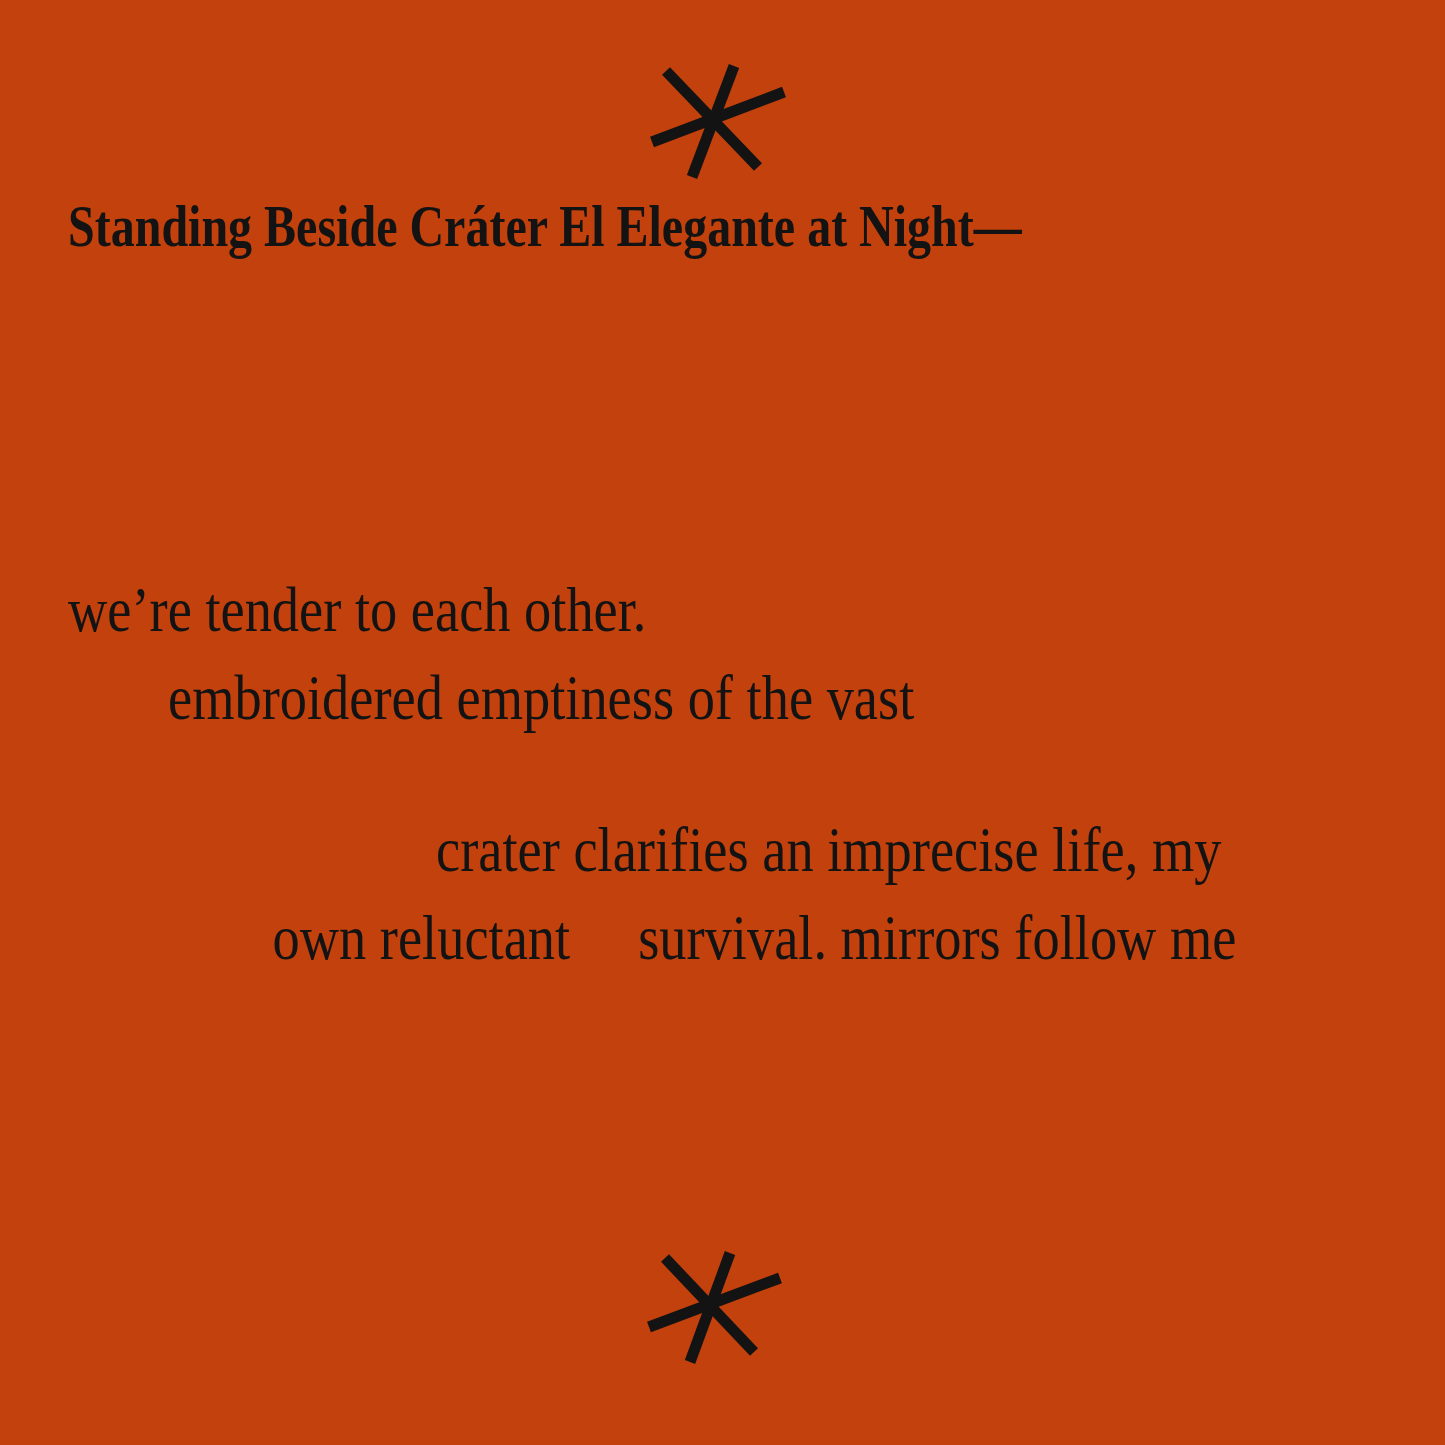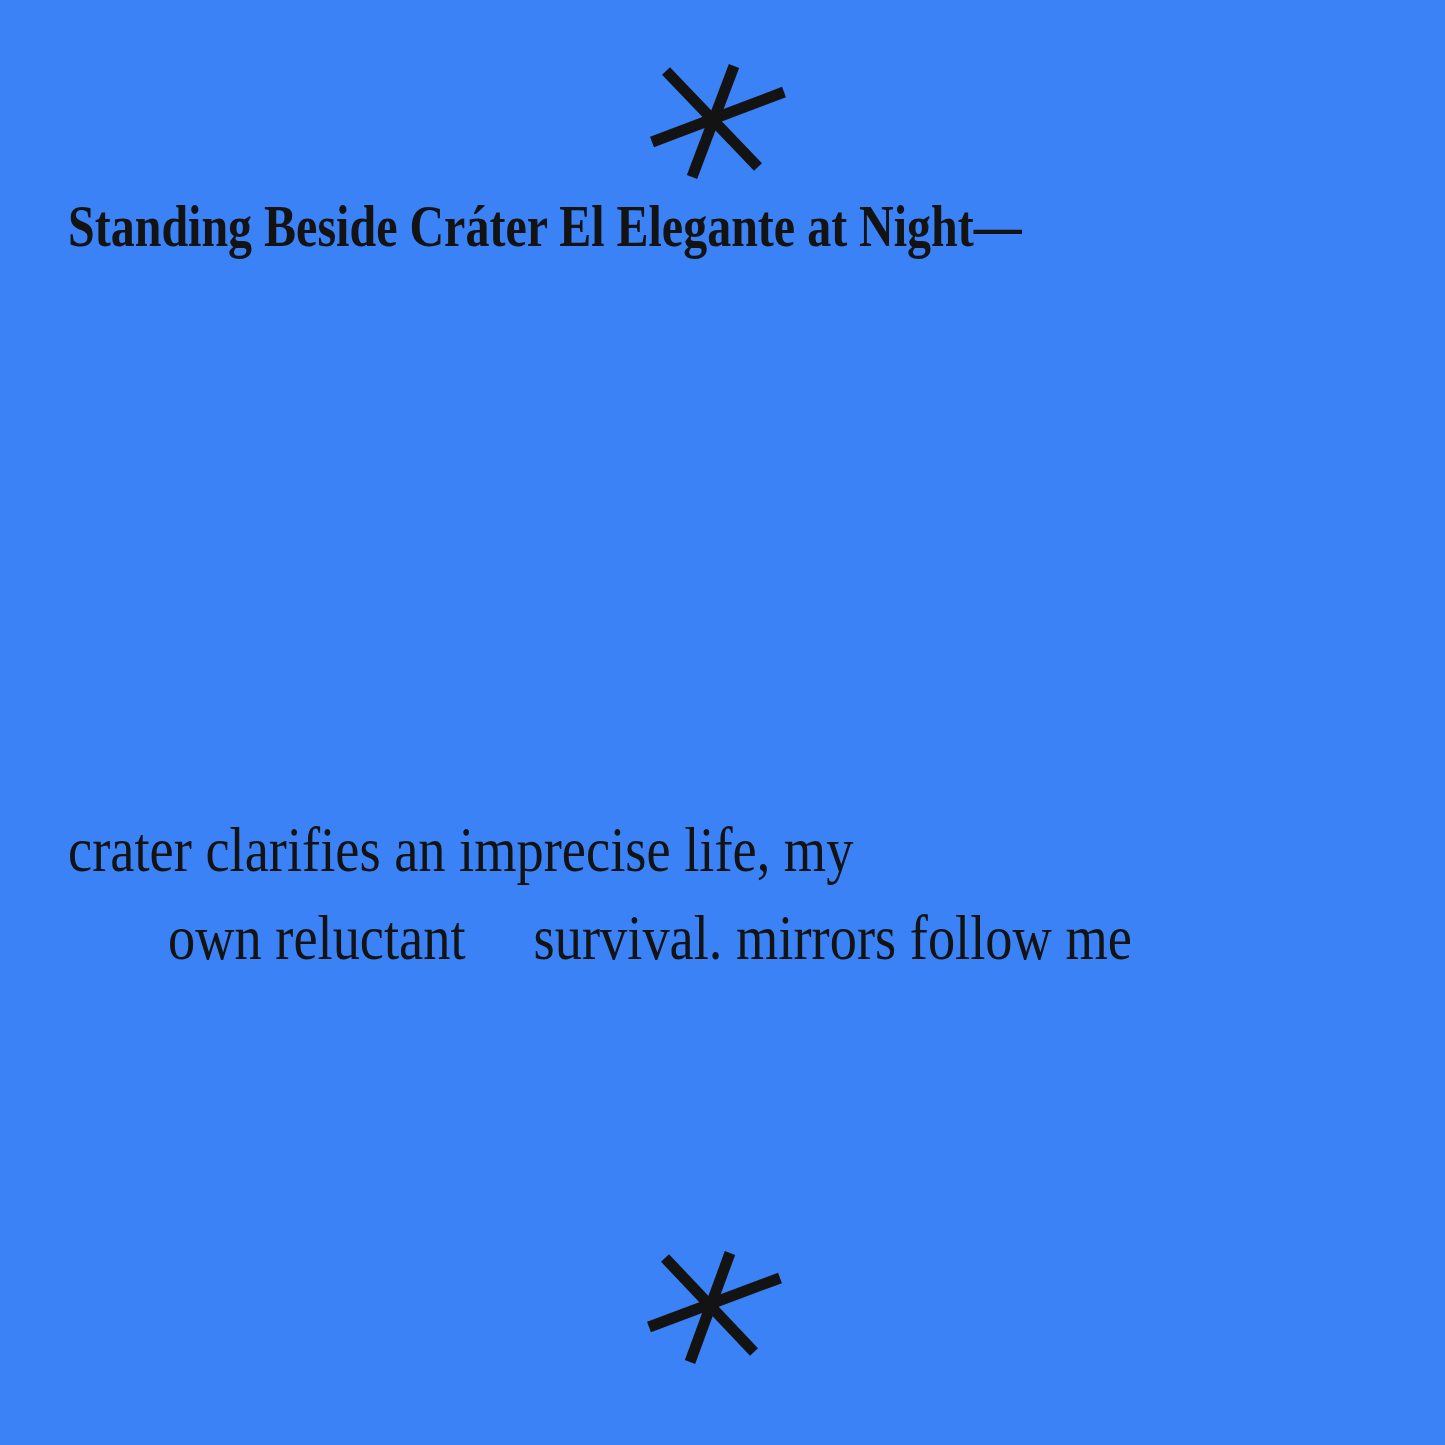--- a/index.html
+++ b/index.html
@@ -3,21 +3,21 @@
 <meta charset="utf-8">
 <style>
   html, body {
     margin: 0;
     padding: 0;
   }
   .page {
     position: relative;
     width: 1445px;
     height: 1445px;
-    background: #3b82f6;
+    background: #c2410c;
     overflow: hidden;
     font-family: "Liberation Serif", "DejaVu Serif", serif;
     color: #131313;
   }
   .asterisk {
     position: absolute;
     width: 152px;
     height: 128px;
   }
   .asterisk.top    { left: 644px; top: 58px;  }
@@ -36,21 +36,21 @@
     transform-origin: 0 0;
   }
 
   .stanza {
     position: absolute;
     left: 68px;
     right: 20px;
   }
   .stanza.s1 { top: 336px; }
   .stanza.s2 { top: 566px; }
-  .stanza.s3 { top: 806px; }
+  .stanza.s3 { top: 806px; text-align: right; }
   .stanza.s4 { top: 1044px; }
 
   .line {
     font-size: 64px;
     line-height: 88px;
     white-space: pre;
     transform: scaleX(0.85);
     transform-origin: 0 0;
   }
   .line.indent { margin-left: 100px; }
@@ -66,20 +66,24 @@
         <line x1="16" y1="7" x2="108" y2="103"></line>
         <line x1="84" y1="2" x2="42" y2="113"></line>
         <line x1="2" y1="78" x2="134" y2="28"></line>
       </g>
     </svg>
   </div>
 
   <div class="poem-title">Standing Beside Cráter El Elegante at Night—</div>
 
 
+  <div class="stanza s2">
+    <div class="line">we’re tender to each other.</div>
+    <div class="line indent">embroidered emptiness of the vast</div>
+  </div>
 
   <div class="stanza s3">
     <div class="line">crater clarifies an imprecise life, my</div>
     <div class="line indent">own reluctant     survival. mirrors follow me</div>
   </div>
 
 
   <div class="asterisk bottom">
     <svg width="152" height="128" viewBox="-6 -6 152 128" xmlns="http://www.w3.org/2000/svg">
       <g stroke="#131313" stroke-width="11" stroke-linecap="butt">

